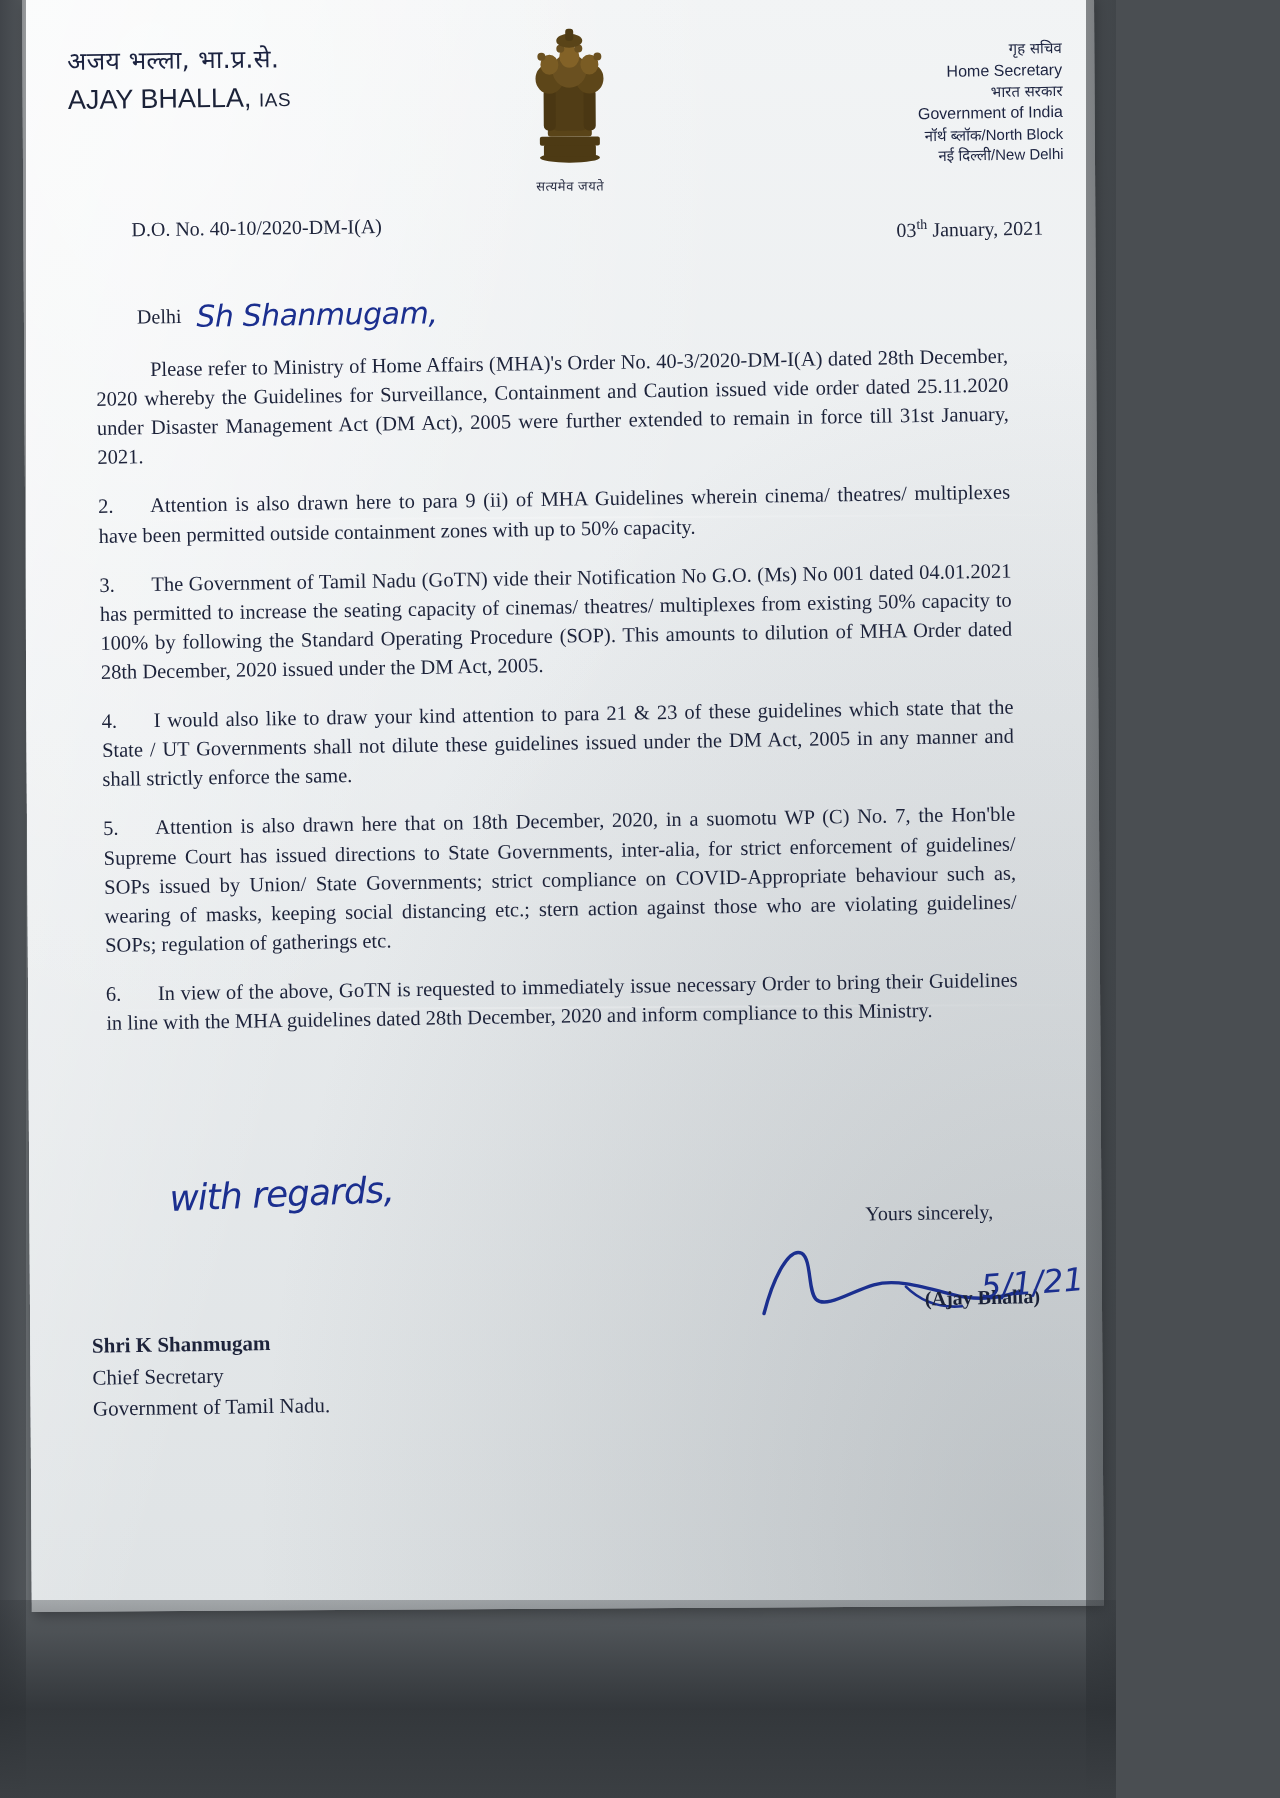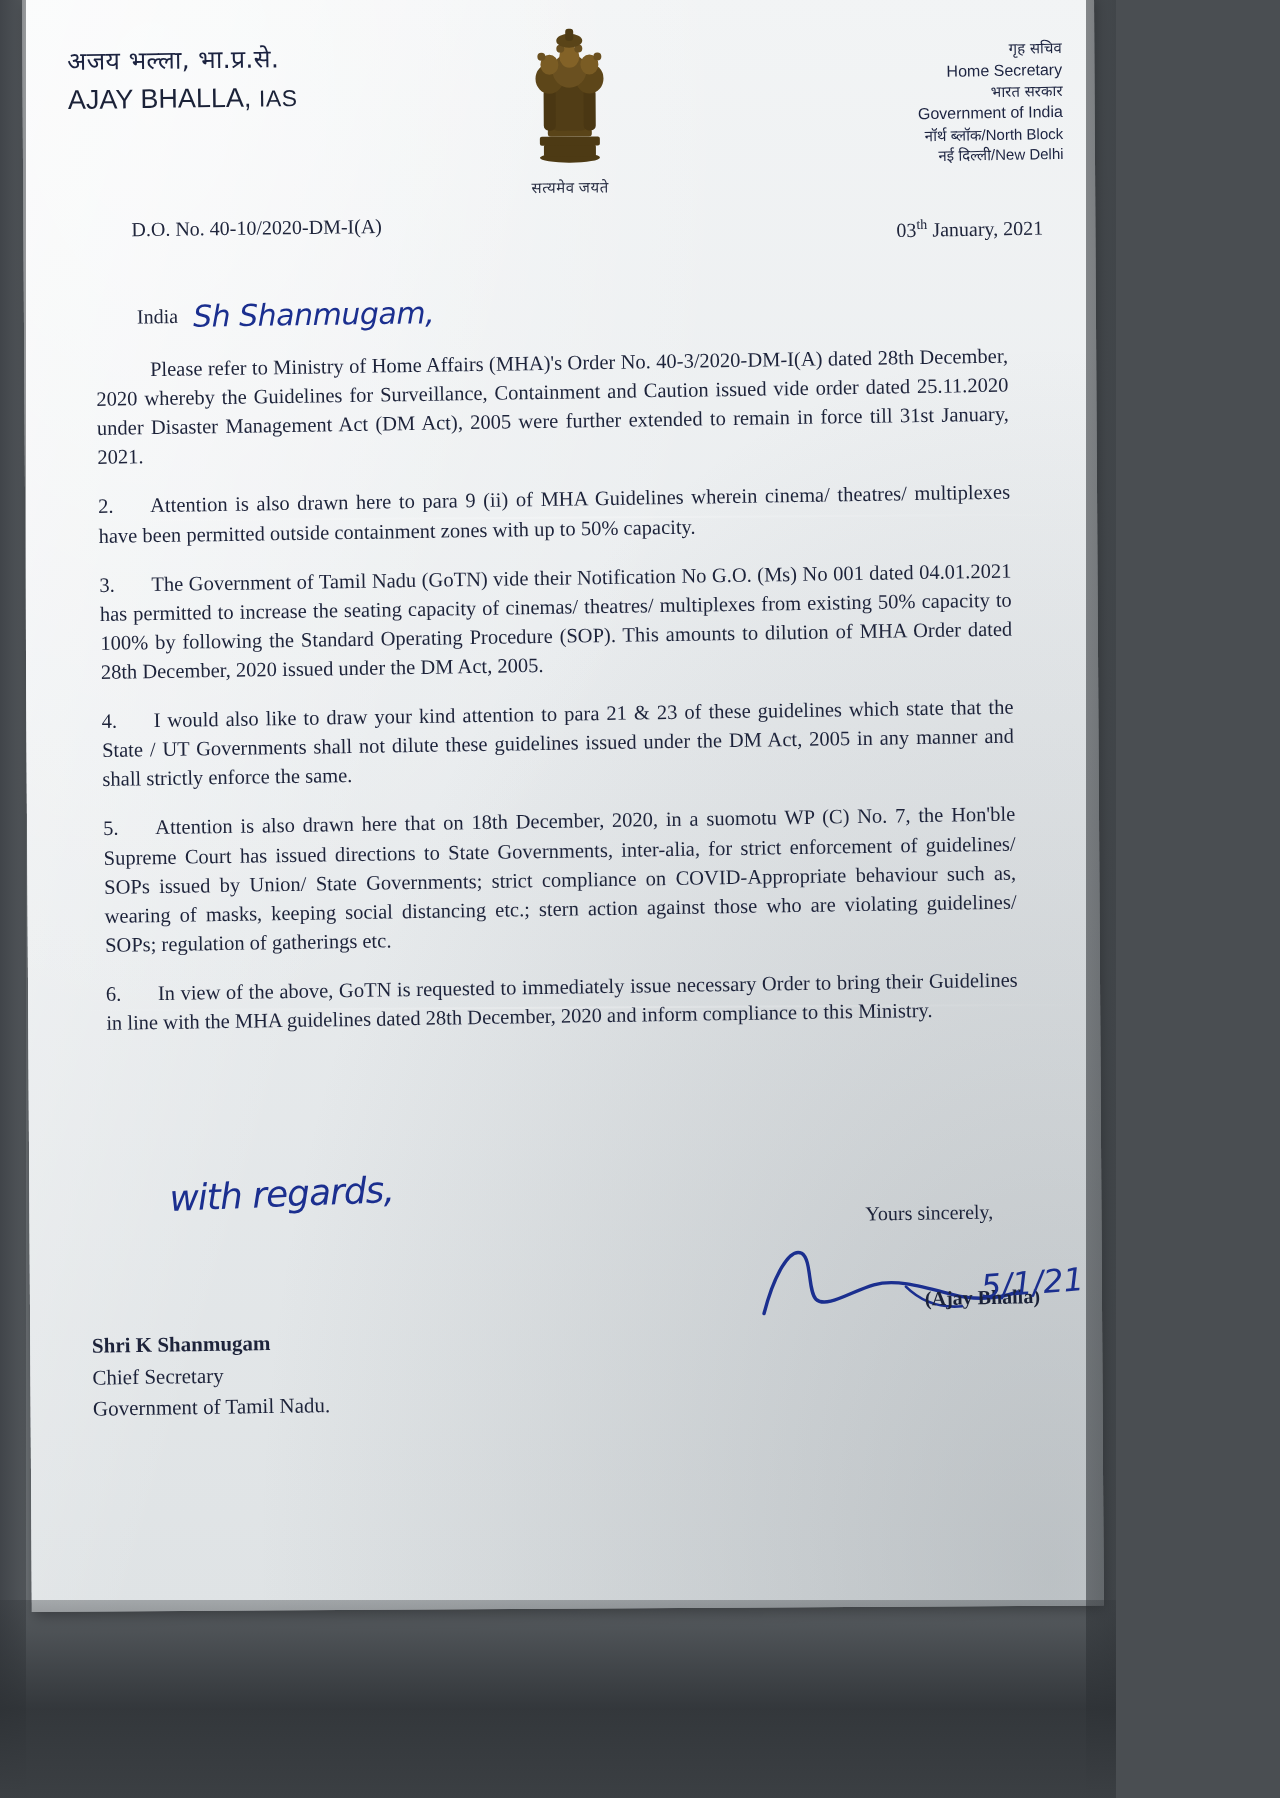--- a/index.html
+++ b/index.html
@@ -75,36 +75,36 @@
     letter-spacing: 0.3px;
     font-family: "DejaVu Sans", sans-serif;
   }
   .hdr-left .name {
     margin-top: 8px;
     font-size: 27px;
     color: #1b2238;
     font-family: "Liberation Sans", sans-serif;
   }
   .hdr-left .name .ias {
-    font-size: 23px;
+    font-size: 19px;
     letter-spacing: 0.5px;
   }
 
   .emblem {
     position: absolute;
     left: 487px;
     top: 22px;
     width: 120px;
     text-align: center;
   }
   .emblem .motto {
     margin-top: 2px;
-    font-size: 15px;
+    font-size: 13px;
     color: #2a2f44;
-    font-family: Liberation Serif, serif;
+    font-family: Liberation Sans, sans-serif;
     letter-spacing: 0.5px;
   }
 
   .hdr-right {
     position: absolute;
     right: 32px;
     top: 46px;
     width: 330px;
     text-align: right;
     transform: rotate(-0.6deg);
@@ -319,21 +319,21 @@
       <div class="l-mix">नई दिल्ली/New Delhi</div>
     </div>
 
     <div class="do-no">D.O. No. 40-10/2020-DM-I(A)</div>
 
     <div class="date">
       <span>03</span><sup>th</sup><span> January, 2021</span>
     </div>
 
     <div class="salutation">
-      <span>India</span>
+      <span>Delhi</span>
       <span class="hand">Sh Shanmugam,</span>
     </div>
 
     <div id="body">
 
       <div class="para">
         <span class="indent"></span><span>Please refer to Ministry of Home Affairs (MHA)'s Order No. 40-3/2020-DM-I(A) dated 28th December, 2020 whereby the Guidelines for Surveillance, Containment and Caution issued vide order dated 25.11.2020 under Disaster Management Act (DM Act), 2005 were further extended to remain in force till 31st January, 2021.</span>
       </div>
 
       <div class="para">

